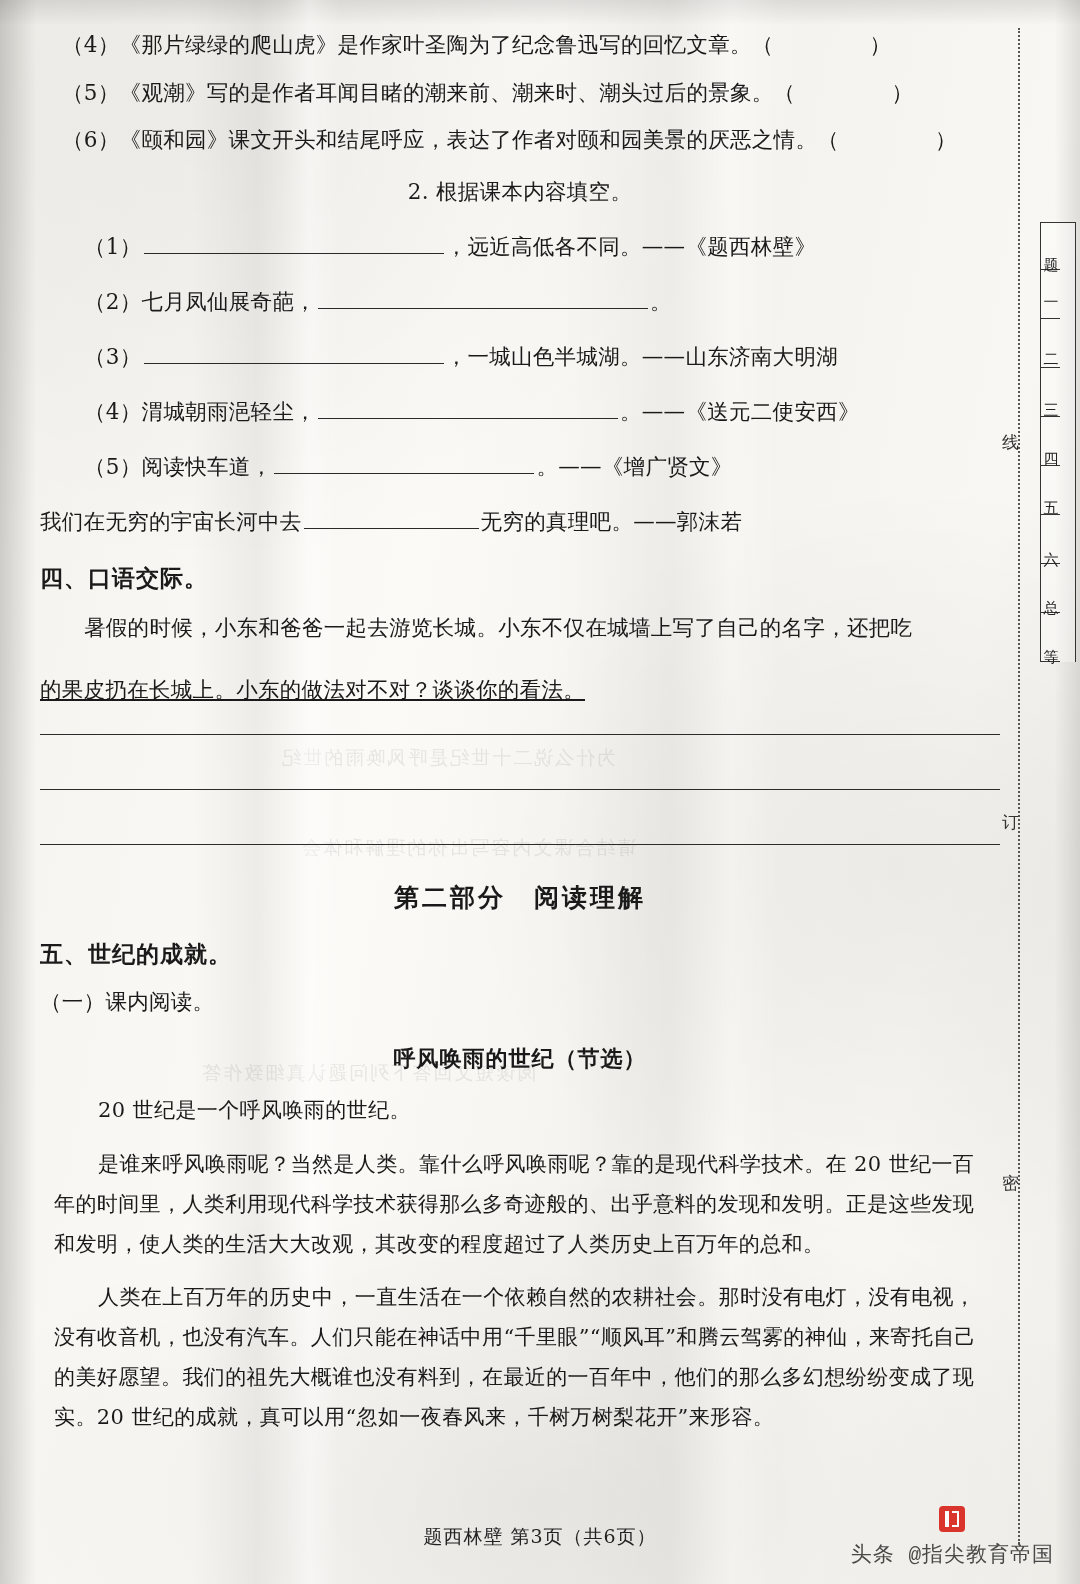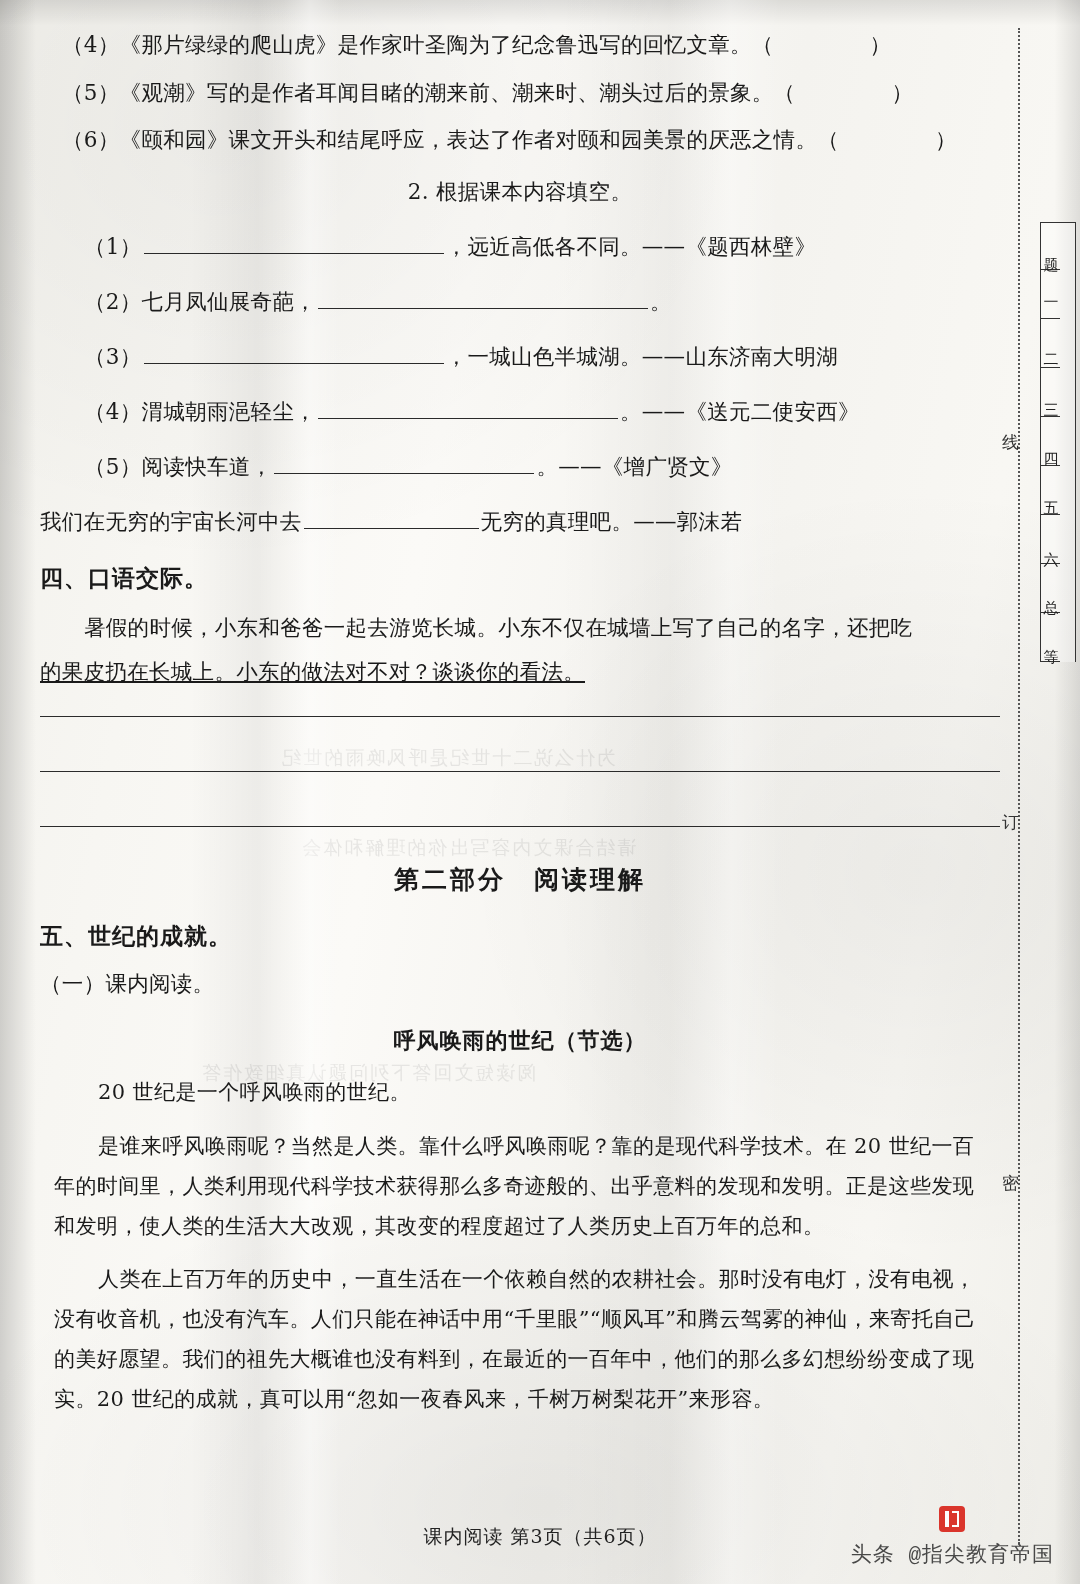--- a/index.html
+++ b/index.html
@@ -279,21 +279,21 @@
       <span>（5）</span><span>阅读快车道，</span><span class="blank" style="width:260px;"></span><span>。——《增广贤文》</span>
     </div>
 
 
     <div class="line" style="margin-bottom:34px;">
       <span>我们在无穷的宇宙长河中去</span><span class="blank" style="width:175px;"></span><span>无穷的真理吧。——郭沫若</span>
     </div>
 
     <div class="line sec-head" style="margin-bottom:28px;">四、口语交际。</div>
 
-    <div class="line" style="padding-left:44px; margin-bottom:22px;">暑假的时候，小东和爸爸一起去游览长城。小东不仅在城墙上写了自己的名字，还把吃</div>
+    <div class="line" style="padding-left:44px; margin-bottom:40px;">暑假的时候，小东和爸爸一起去游览长城。小东不仅在城墙上写了自己的名字，还把吃</div>
     <div class="line" style="margin-bottom:34px;text-decoration:underline;">的果皮扔在长城上。小东的做法对不对？谈谈你的看法。</div>
 
     <div class="answer-rule" style="margin-bottom:54px;"></div>
     <div class="answer-rule" style="margin-bottom:54px;"></div>
     <div class="answer-rule" style="margin-bottom:40px;"></div>
 
     <div class="part-title" style="margin-bottom:32px;">第二部分　阅读理解</div>
 
     <div class="line sec-head" style="margin-bottom:26px;">五、世纪的成就。</div>
 
@@ -319,20 +319,20 @@
     <div class="cell">一</div>
     <div class="cell">二</div>
     <div class="cell">三</div>
     <div class="cell">四</div>
     <div class="cell">五</div>
     <div class="cell">六</div>
     <div class="cell">总</div>
     <div class="cell">等</div>
   </div>
 
-  <div class="footer">课内阅读  第3页（共6页）</div>
+  <div class="footer">题西林壁  第3页（共6页）</div>
 
   <div class="watermark">
     <span class="wm-logo"></span>
     <span>头条 @指尖教育帝国</span>
   </div>
 
 </div>
 
 </body></html>

